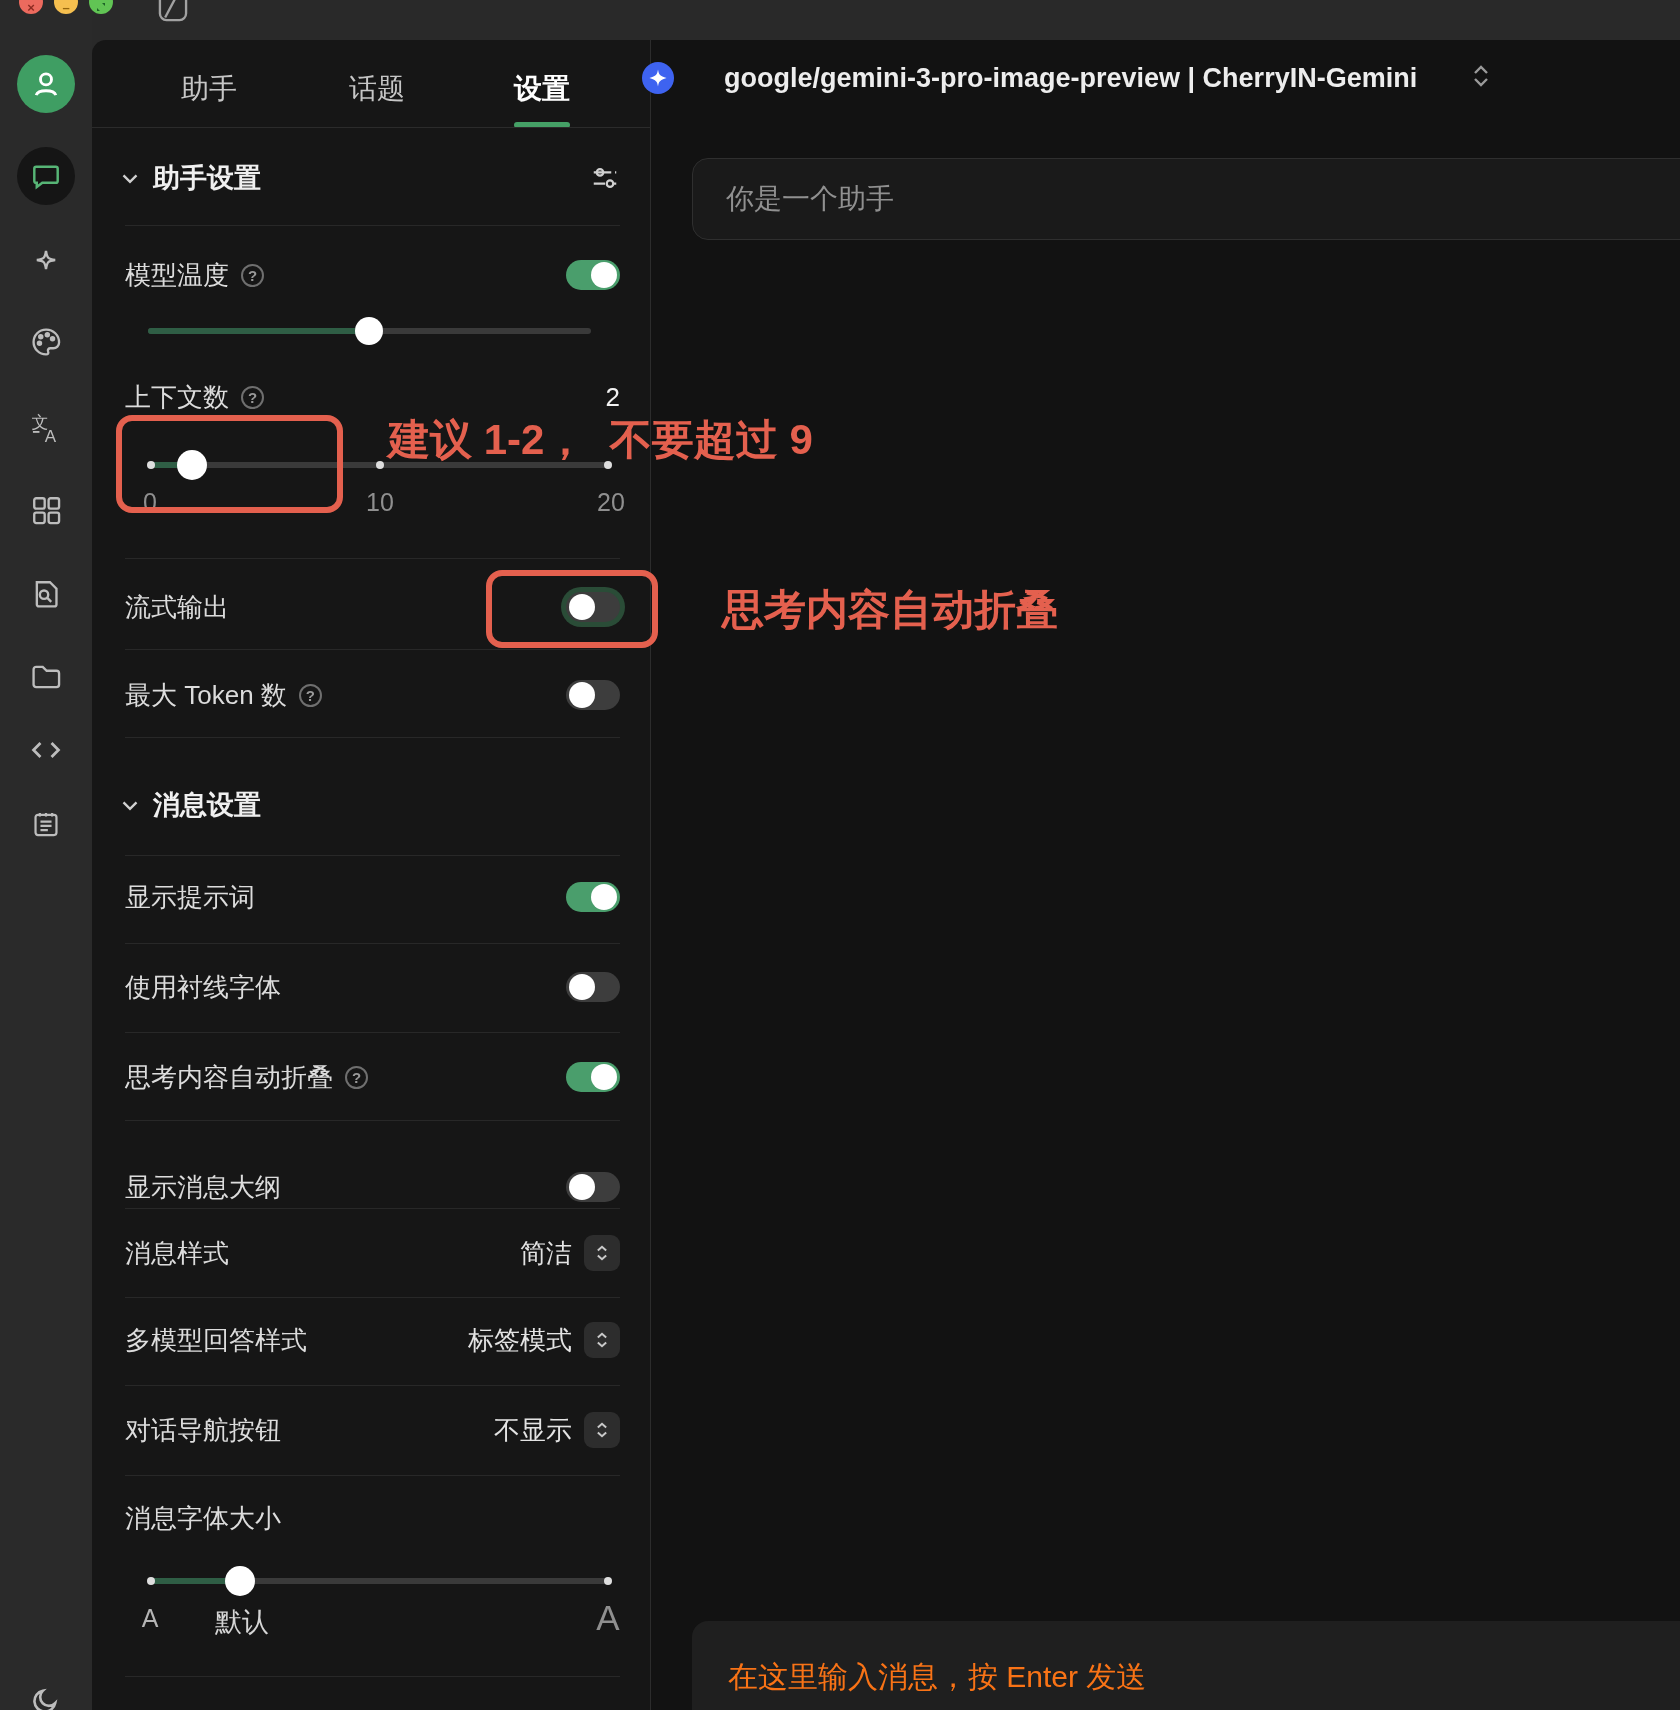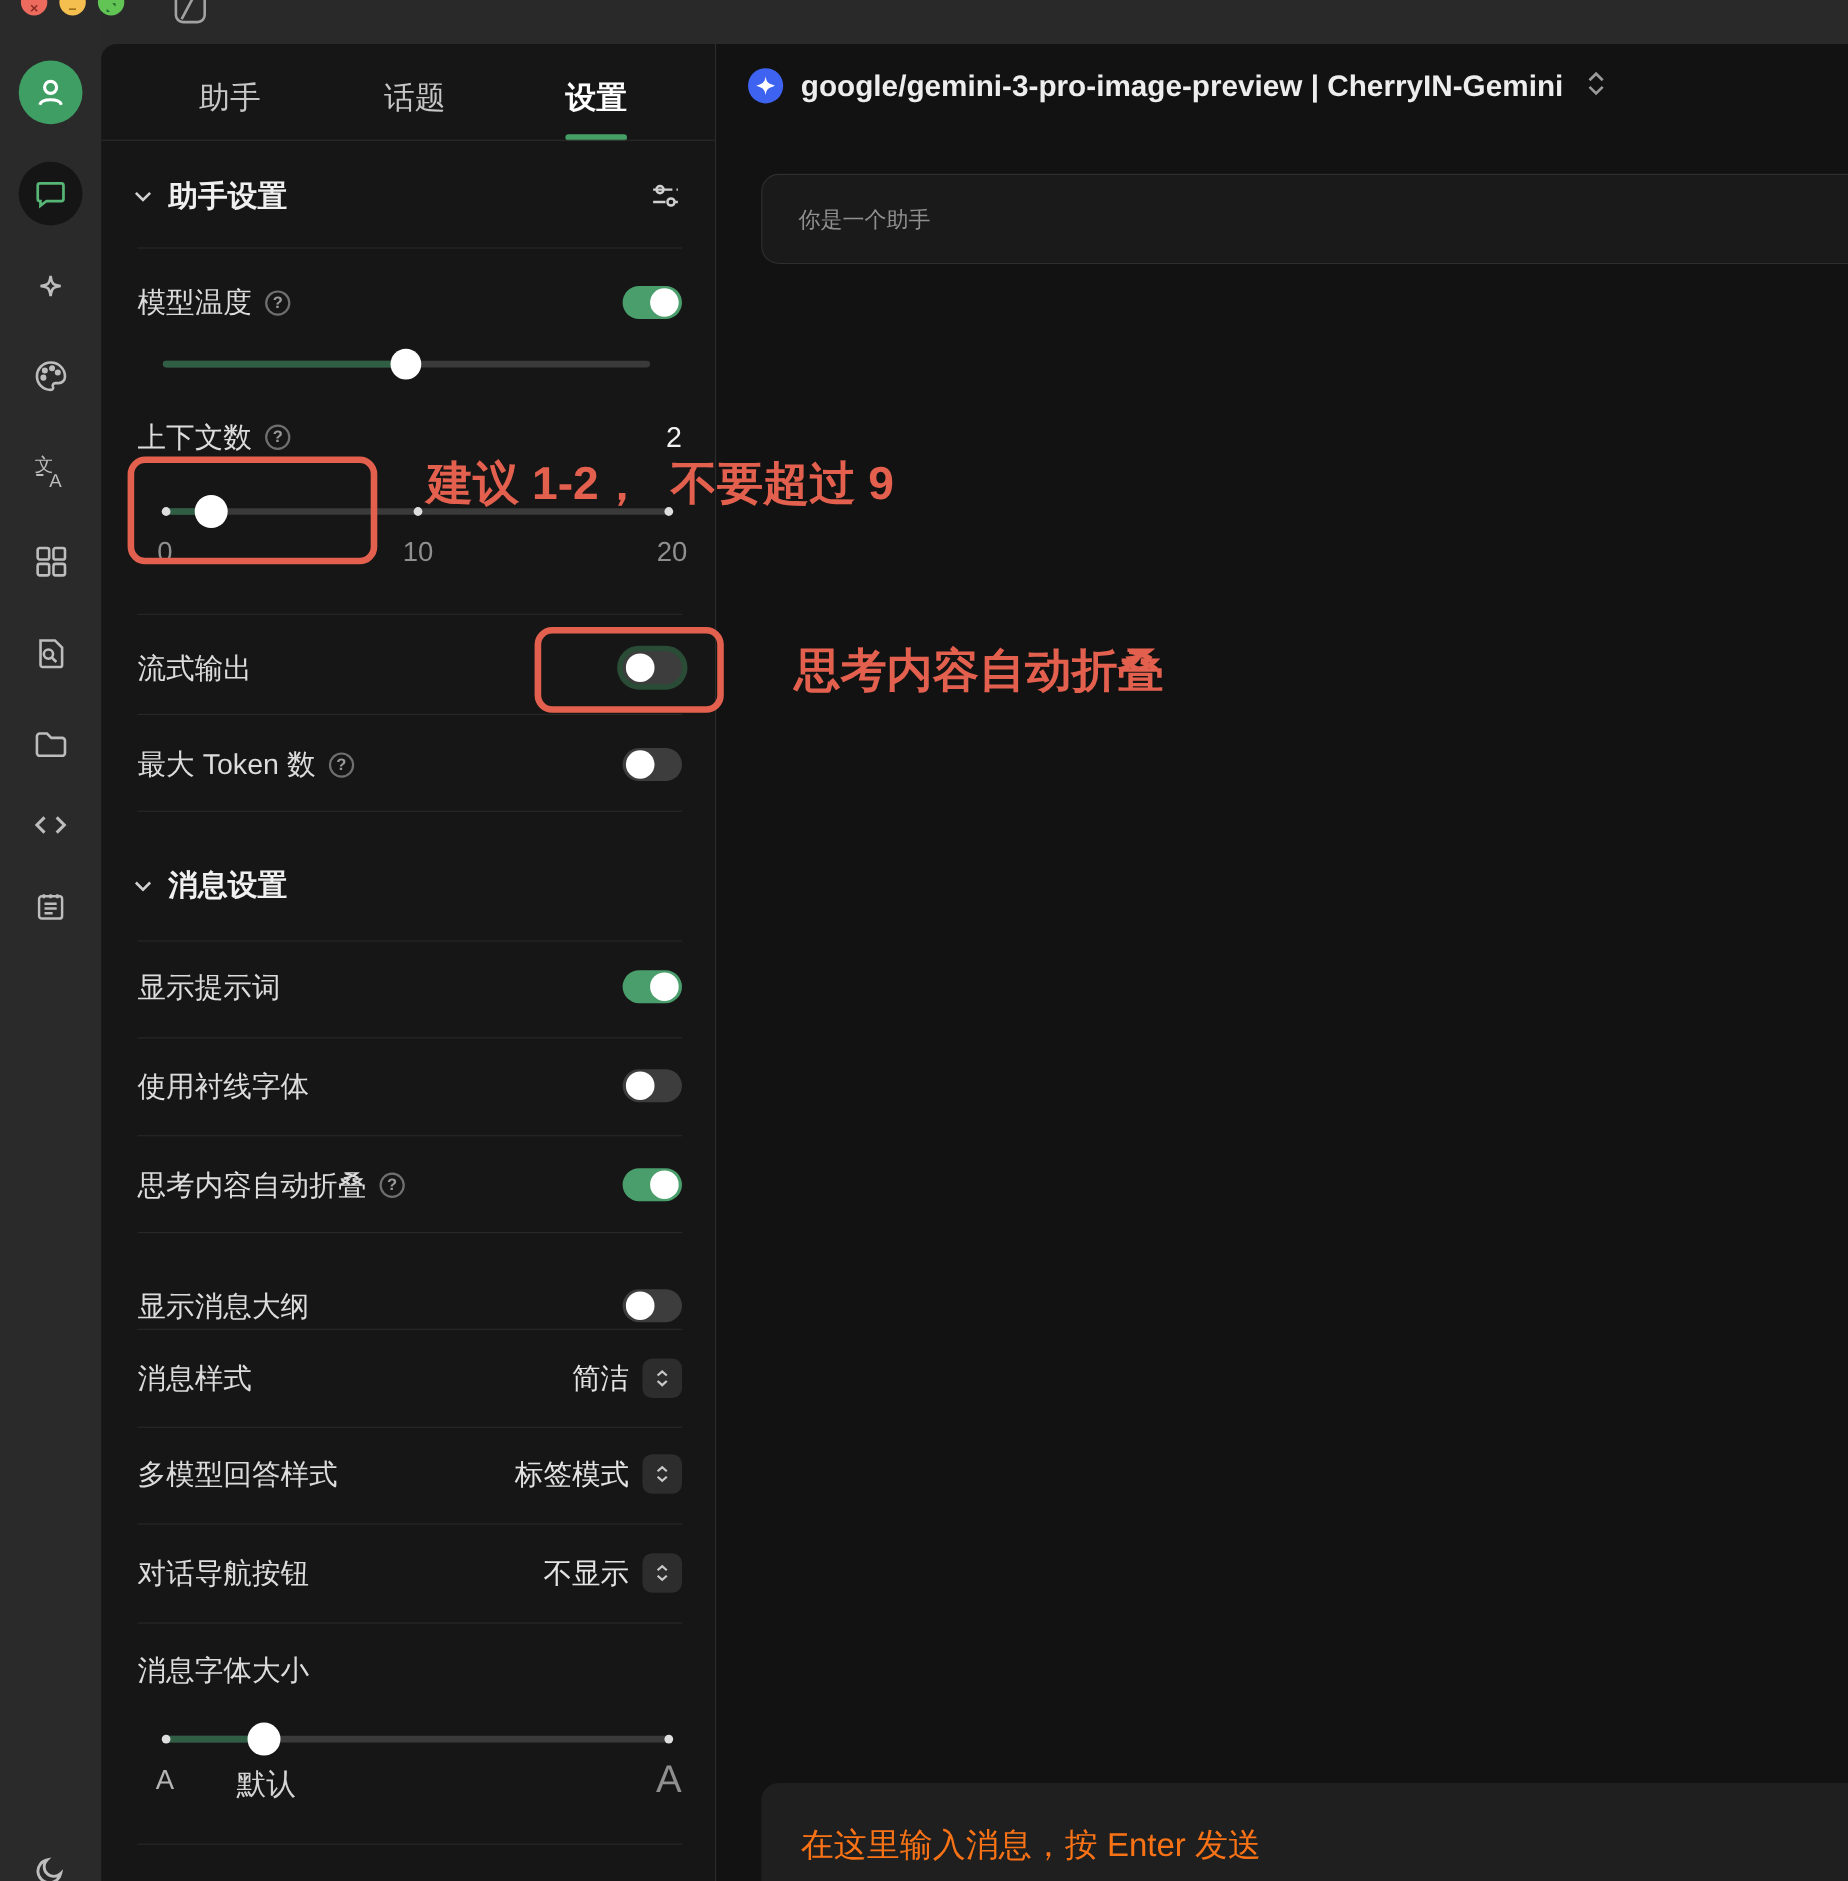--- a/index.html
+++ b/index.html
@@ -71,30 +71,30 @@
   .track .fill { position:absolute; left:0; top:0; height:6px; border-radius:3px; background:#2f5e45; }
   .thumb { position:absolute; border-radius:50%; background:#ffffff; }
   .dot   { position:absolute; width:8px; height:8px; border-radius:50%; background:#dedede; top:-1px; }
   .tick-lbl { position:absolute; transform:translateX(-50%); font-size:25px; color:#8f8f8f; }
 
   
   .red-box { position:absolute; border:6px solid #e4604e; border-radius:16px; }
   .red-tip { position:absolute; color:#e4604e; font-size:42px; font-weight:bold; white-space:pre; }
 
   
-  .model-bar { position:absolute; left:680px; top:62px; display:flex; align-items:center; }
+  .model-bar { position:absolute; left:642px; top:62px; display:flex; align-items:center;gap:34px; }
   .gemini-badge { width:32px; height:32px; border-radius:50%; background:#3e63f0;
                   display:flex; align-items:center; justify-content:center; margin-right:16px; }
   .model-name { font-size:27px; font-weight:600; color:#ededed; }
   .model-chevs { margin-left:18px; }
 
   .prompt-box { position:absolute; left:692px; top:158px; width:1045px; height:82px;
                 background:#1a1a1a; border:1px solid #2f2f2f; border-radius:16px;
                 display:flex; align-items:center; padding-left:33px; }
-  .prompt-box .txt { font-size:20px; color:#909090; }
+  .prompt-box .txt { font-size:28px; color:#909090; }
 
   .input-box { position:absolute; left:692px; top:1621px; width:1045px; height:130px;
                background:#1f1f1f; border-radius:16px; padding:36px 0 0 36px; }
   .input-box .ph { font-size:30px; color:#f97316; }
 
   .fs-lbl { position:absolute; transform:translateX(-50%); }
 </style>
 </head>
 <body>
 

